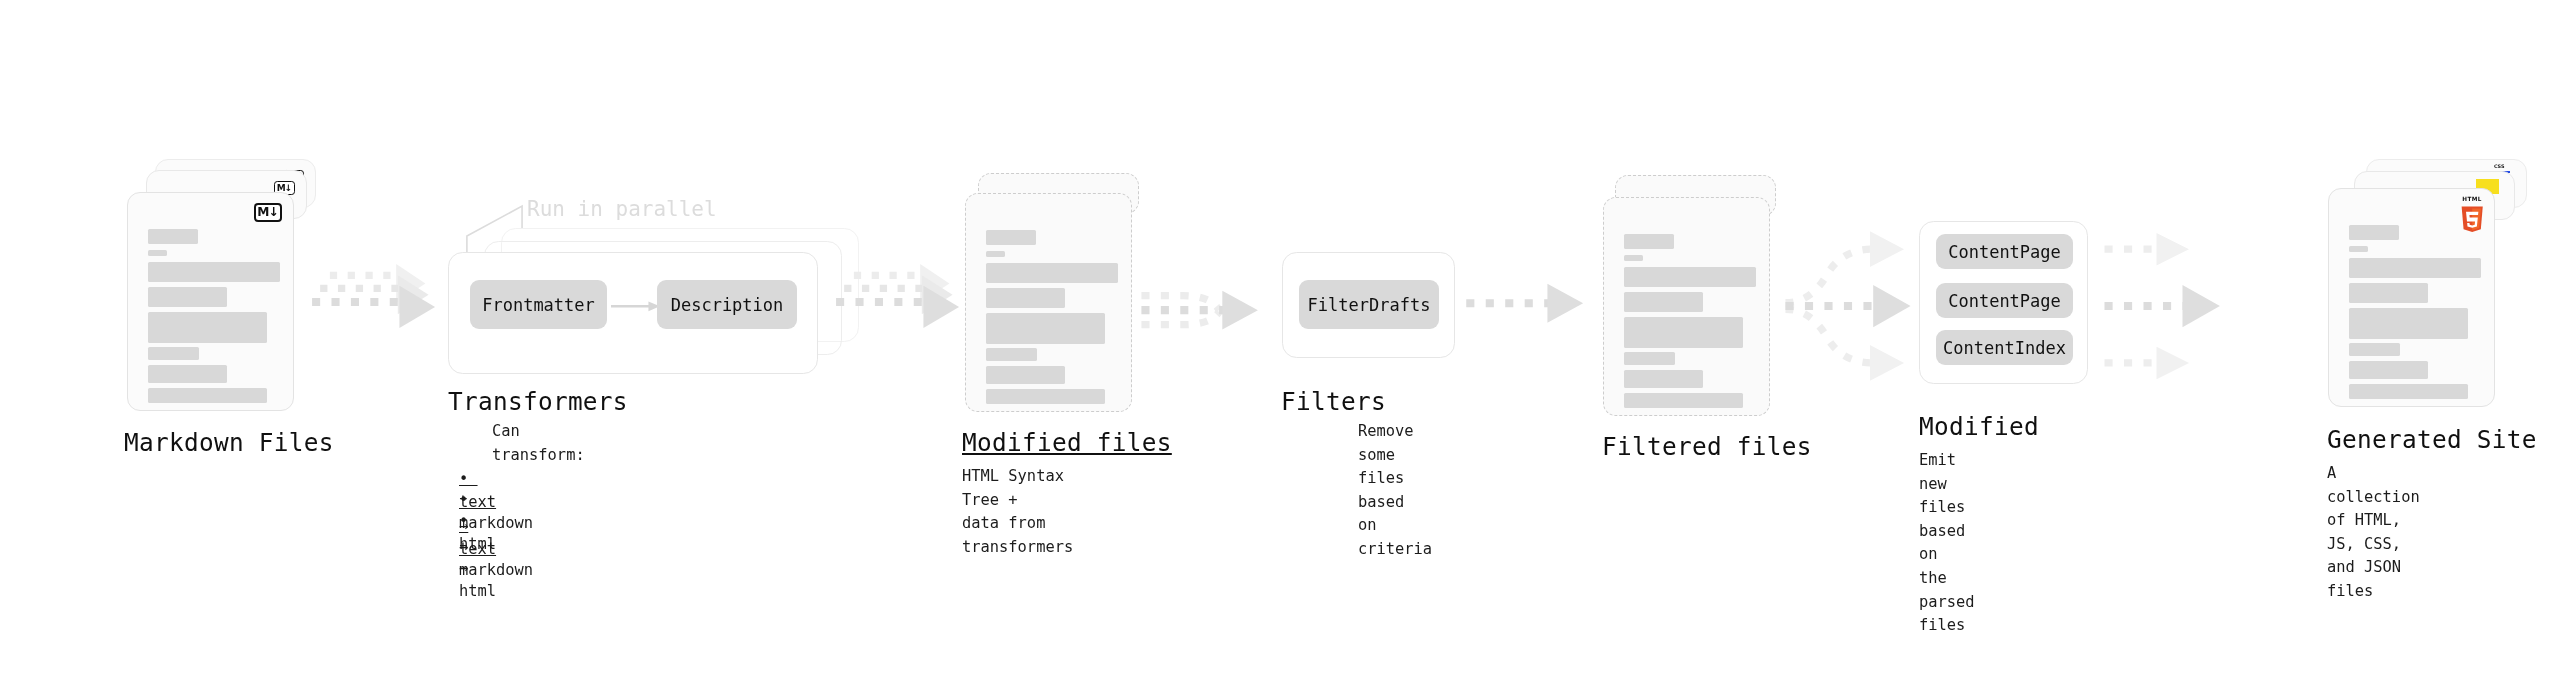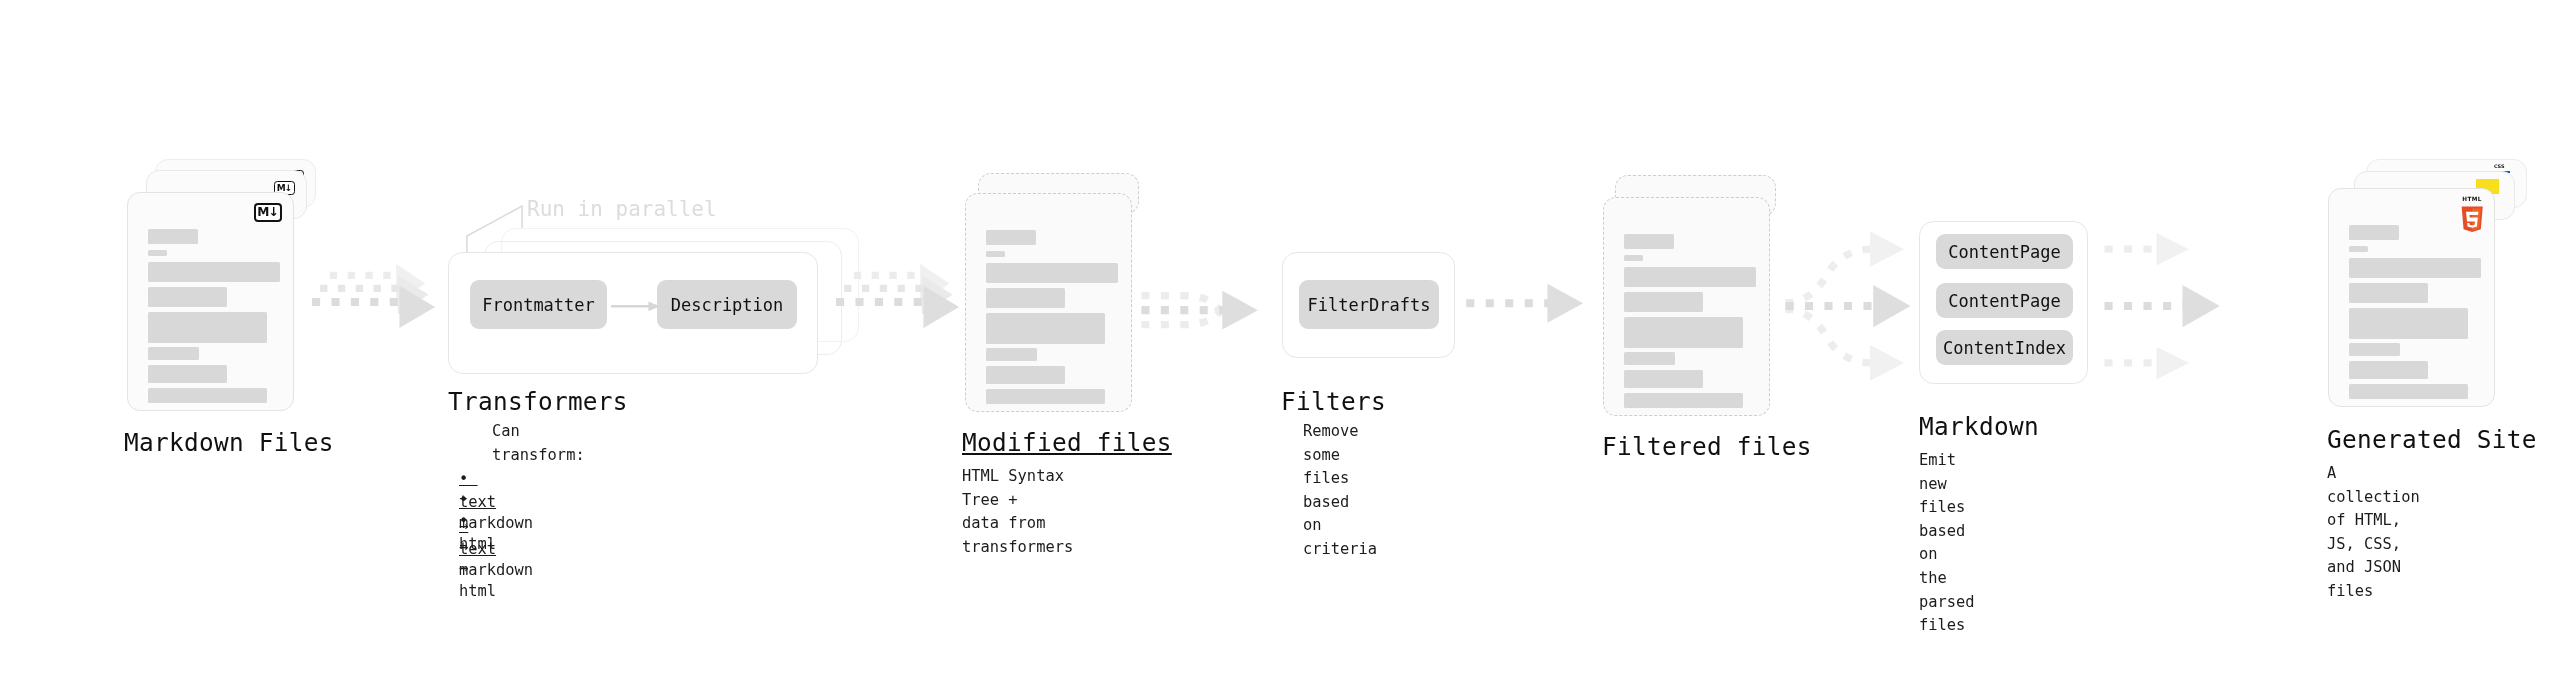--- a/index.html
+++ b/index.html
@@ -235,21 +235,21 @@
     </g>
     <polygon points="104,38 148,62 104,86" fill="#dedede"></polygon>
   </svg>
 
   <div class="abs" style="left:0;top:0;">
     <div class="panel" style="left:1282px;top:252px;width:173px;height:106px;"></div>
     <div class="chip" style="left:1299px;top:280px;width:140px;height:49px;">
       <span>FilterDrafts</span>
     </div>
     <div class="stage-title abs" style="left:1281px;top:387px;">Filters</div>
-    <div class="stage-desc abs" style="left:1303px;top:420px;">Remove some files based
+    <div class="stage-desc abs" style="left:1358px;top:420px;">Remove some files based
 on criteria</div>
   </div>
 
   <svg class="abs" width="138" height="57" style="left:1463px;top:282px;" viewBox="0 0 170 70">
     <g stroke="#dcdcdc" stroke-width="10" stroke-dasharray="10 14" fill="none">
       <line x1="4" y1="26" x2="108" y2="26"></line>
     </g>
     <polygon points="104,2 148,26 104,50" fill="#dedede"></polygon>
   </svg>
 
@@ -285,21 +285,21 @@
     <div class="panel" style="left:1919px;top:221px;width:169px;height:163px;"></div>
     <div class="chip" style="left:1936px;top:234px;width:137px;height:35px;">
       <span>ContentPage</span>
     </div>
     <div class="chip" style="left:1936px;top:283px;width:137px;height:35px;">
       <span>ContentPage</span>
     </div>
     <div class="chip" style="left:1936px;top:330px;width:137px;height:35px;">
       <span>ContentIndex</span>
     </div>
-    <div class="stage-title abs" style="left:1919px;top:412px;">Markdown</div>
+    <div class="stage-title abs" style="left:1919px;top:412px;">Modified</div>
     <div class="stage-desc abs" style="left:1919px;top:449px;">Emit new files based on
 the parsed files</div>
   </div>
 
   <svg class="abs" width="163" height="195" style="left:2101px;top:215px;" viewBox="0 0 200 240">
     <g fill="none" stroke="#ededed" stroke-width="9" stroke-dasharray="10 14">
       <line x1="4" y1="42" x2="72" y2="42"></line>
       <line x1="4" y1="182" x2="72" y2="182"></line>
     </g>
     <polygon points="68,22 108,42 68,62" fill="#f1f1f1"></polygon>

